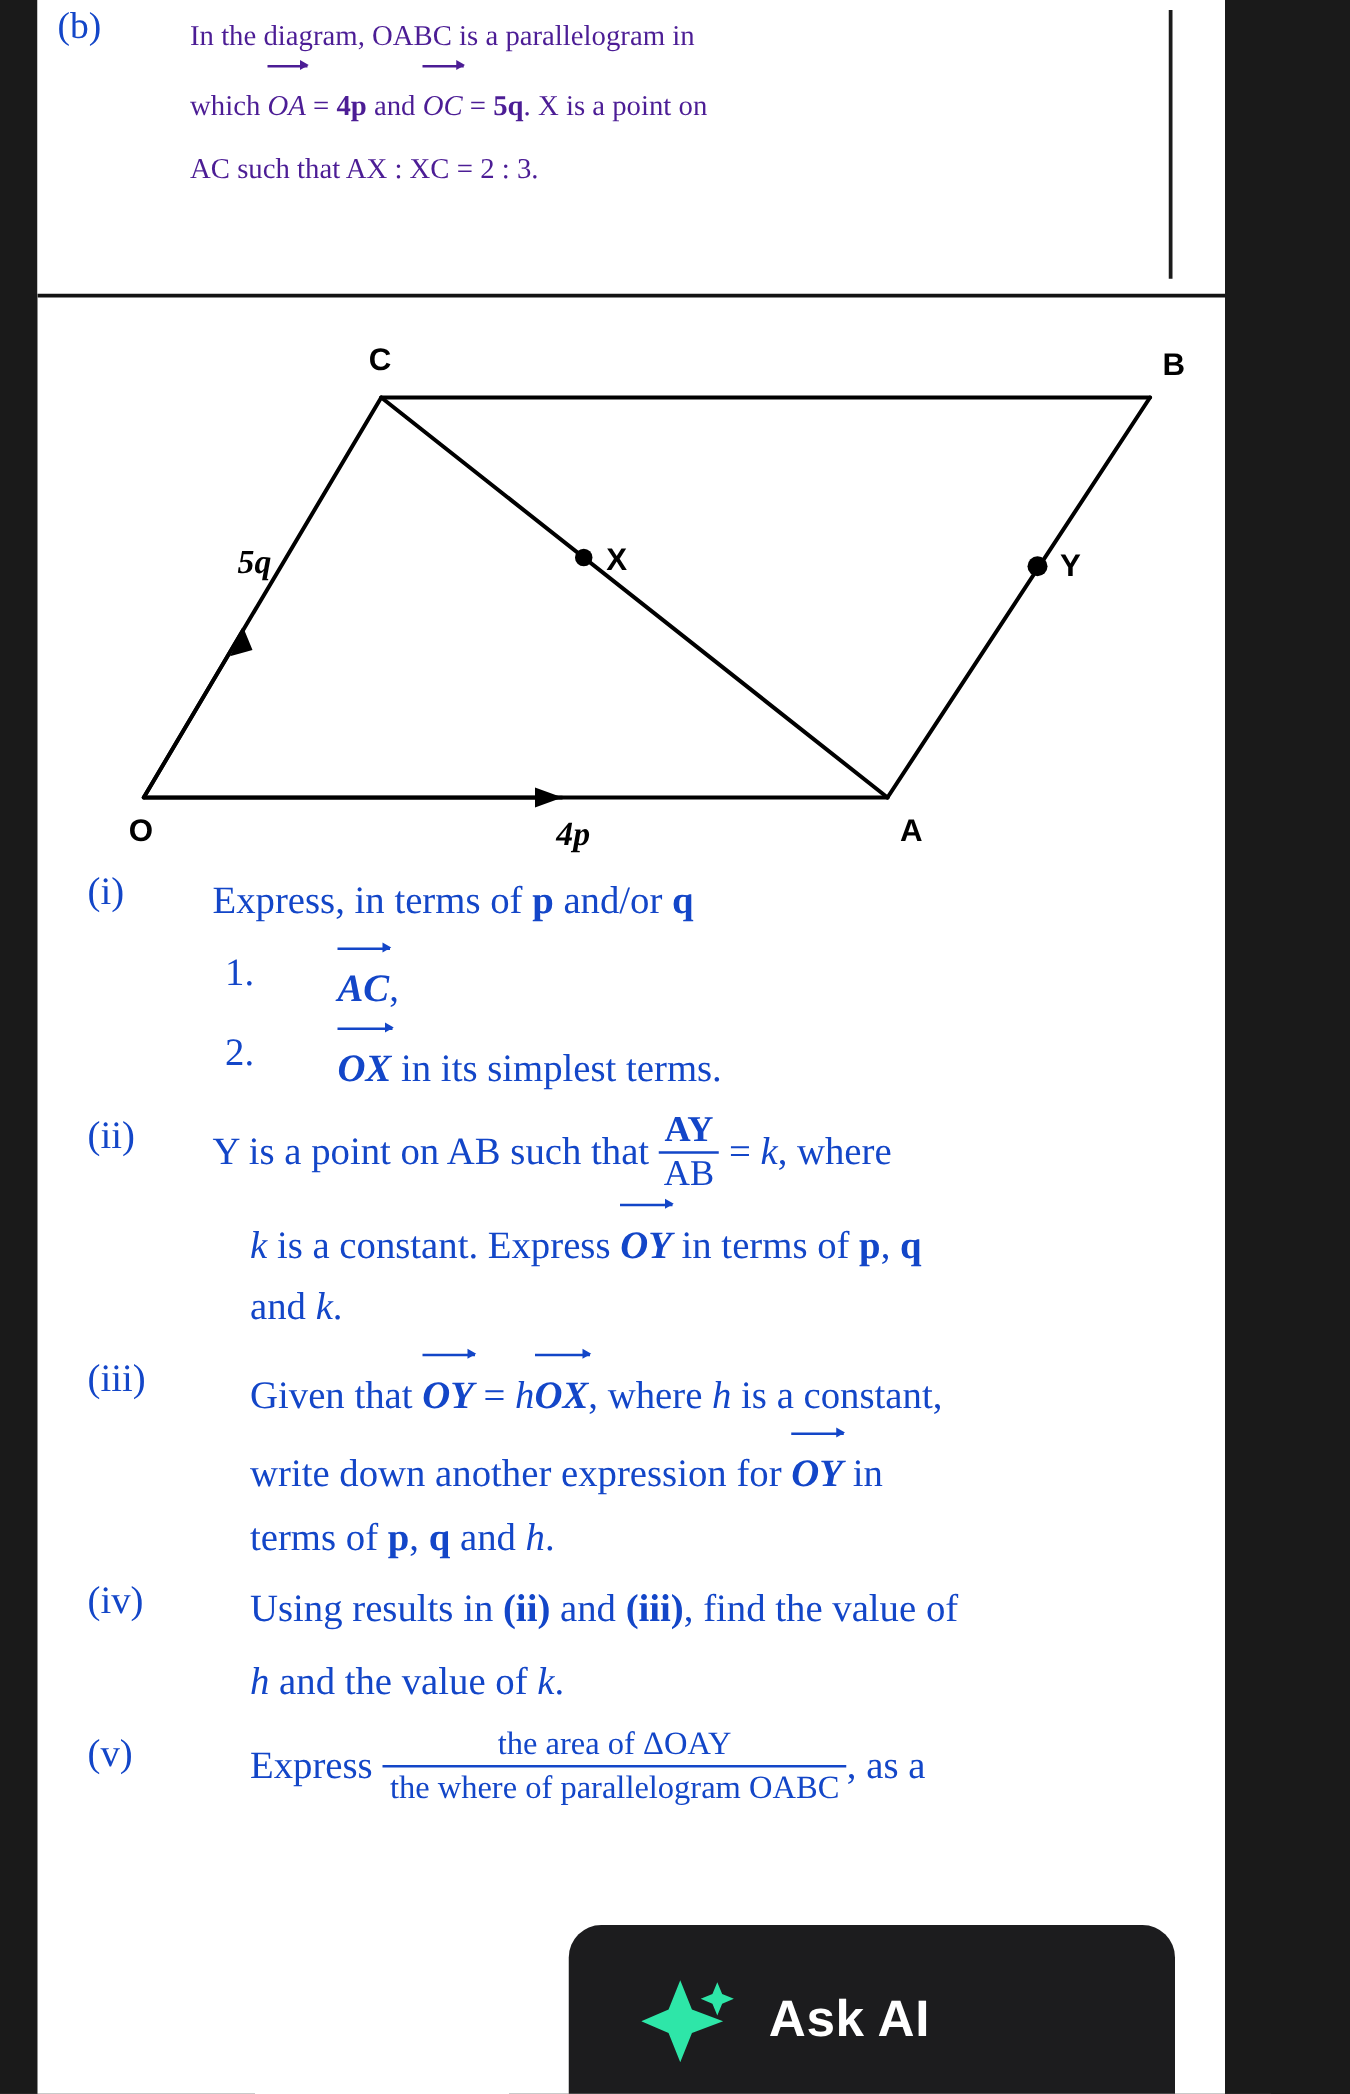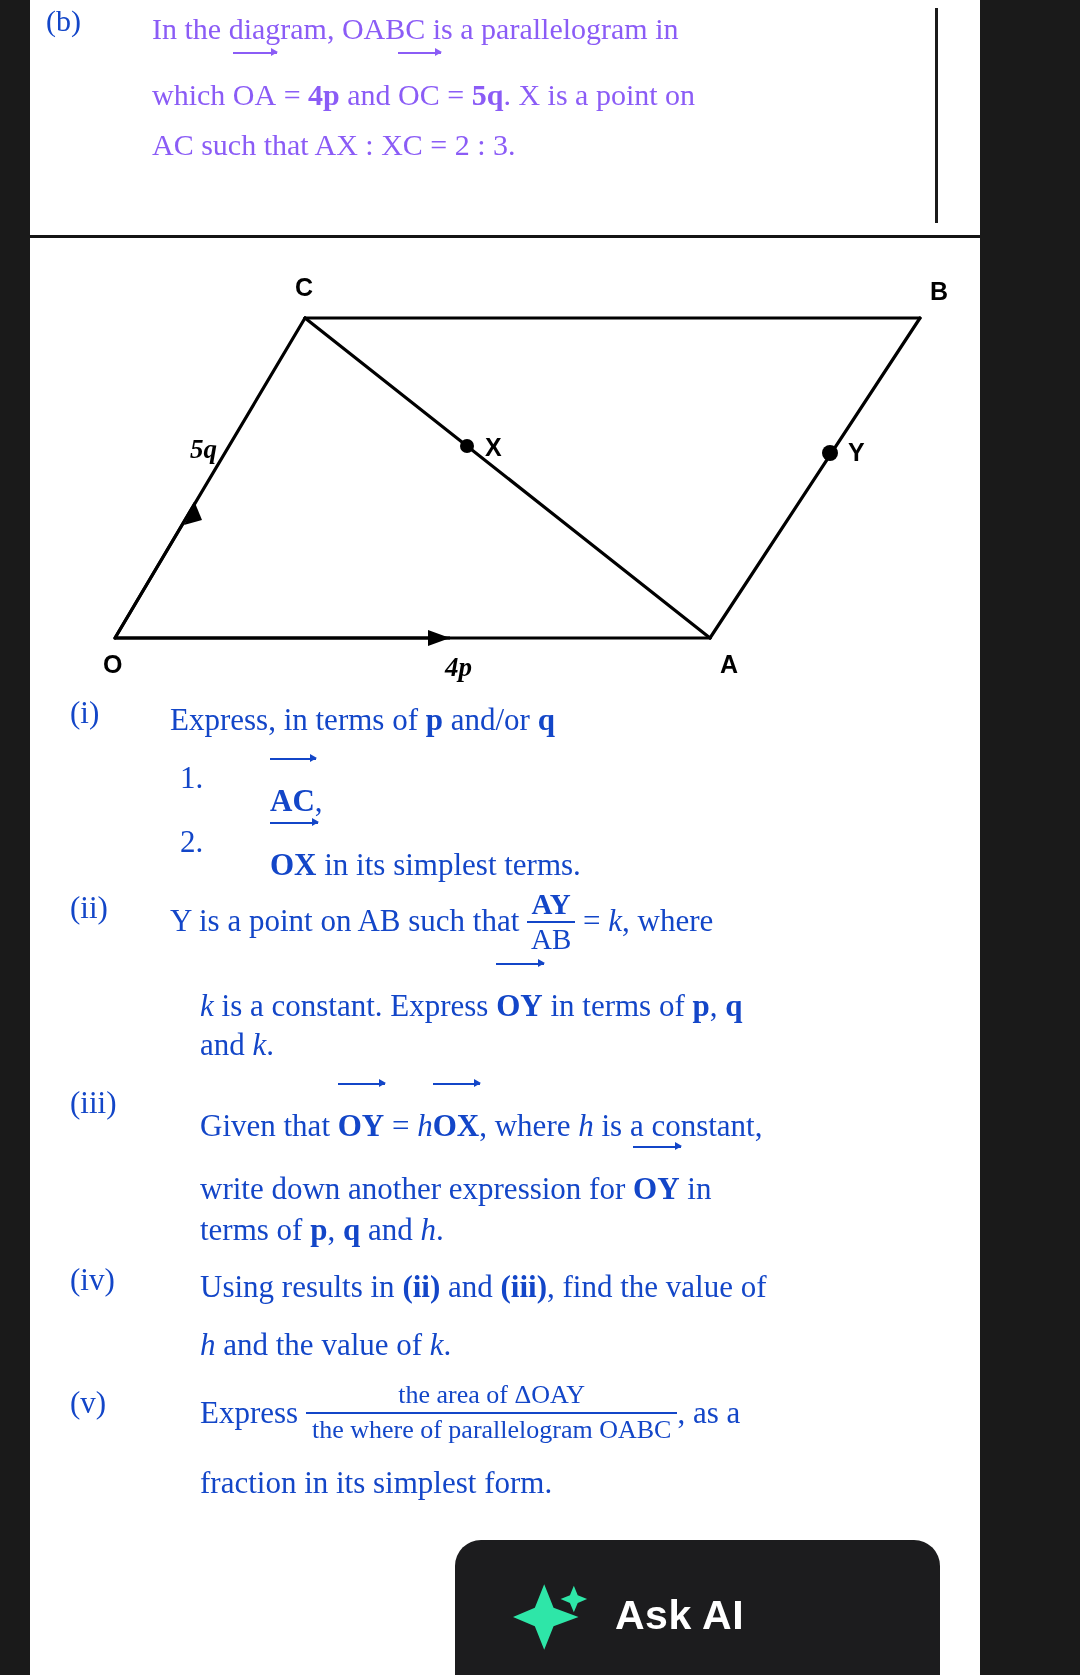--- a/index.html
+++ b/index.html
@@ -44,28 +44,29 @@
     color: #1346c8;
     font-size: 30px;
   }
   
   .b-label { left: 16px; top: 4px; }
   .b-body {
     position: absolute;
     left: 122px;
     top: 4px;
     width: 760px;
-    color: #8b5cf6;
-    font-size: 30px;
+    color: #4c1d95;
+    font-size: 23px;
     line-height: 50px;
   }
   .vec {
     display: inline-block;
     position: relative;
-    padding-top: 16px;
+    padding-top: 6px;
+    font-style: italic;
   }
   .vec::after {
     content: "";
     position: absolute;
     left: 0;
     right: -1px;
     top: -2px;
     height: 2px;
     background: currentColor;
   }
@@ -249,21 +250,20 @@
     <span>Using results in </span><b>(ii)</b><span> and </span><b>(iii)</b><span>, find the value of</span>
   </div>
   <div class="item" style="left:170px; top:1320px;">
     <i>h</i><span> and the value of </span><i>k</i><span>.</span>
   </div>
 
   <div class="marker" style="left:40px; top:1385px;">(v)</div>
   <div class="item" style="left:170px; top:1382px; width:790px;">
     <span>Express </span><span class="frac2"><span class="num">the area of ΔOAY</span><span class="den">the where of parallelogram OABC</span></span><span>, as a</span>
   </div>
-  <div class="item" style="left:170px; top:1458px;">fraction in its simplest form.</div>
 
   <div class="marks">[10]</div>
 </div>
 
 <div class="ask-ai">
   <svg class="sparkle" viewBox="0 0 100 100">
     <path d="M40 8 L52 38 L84 50 L52 62 L40 92 L28 62 L0 50 L28 38 Z" fill="#2ee6a8"></path>
     <path d="M78 10 L83 22 L95 27 L83 32 L78 44 L73 32 L61 27 L73 22 Z" fill="#2ee6a8"></path>
   </svg>
   <div class="ask-label">Ask AI</div>

